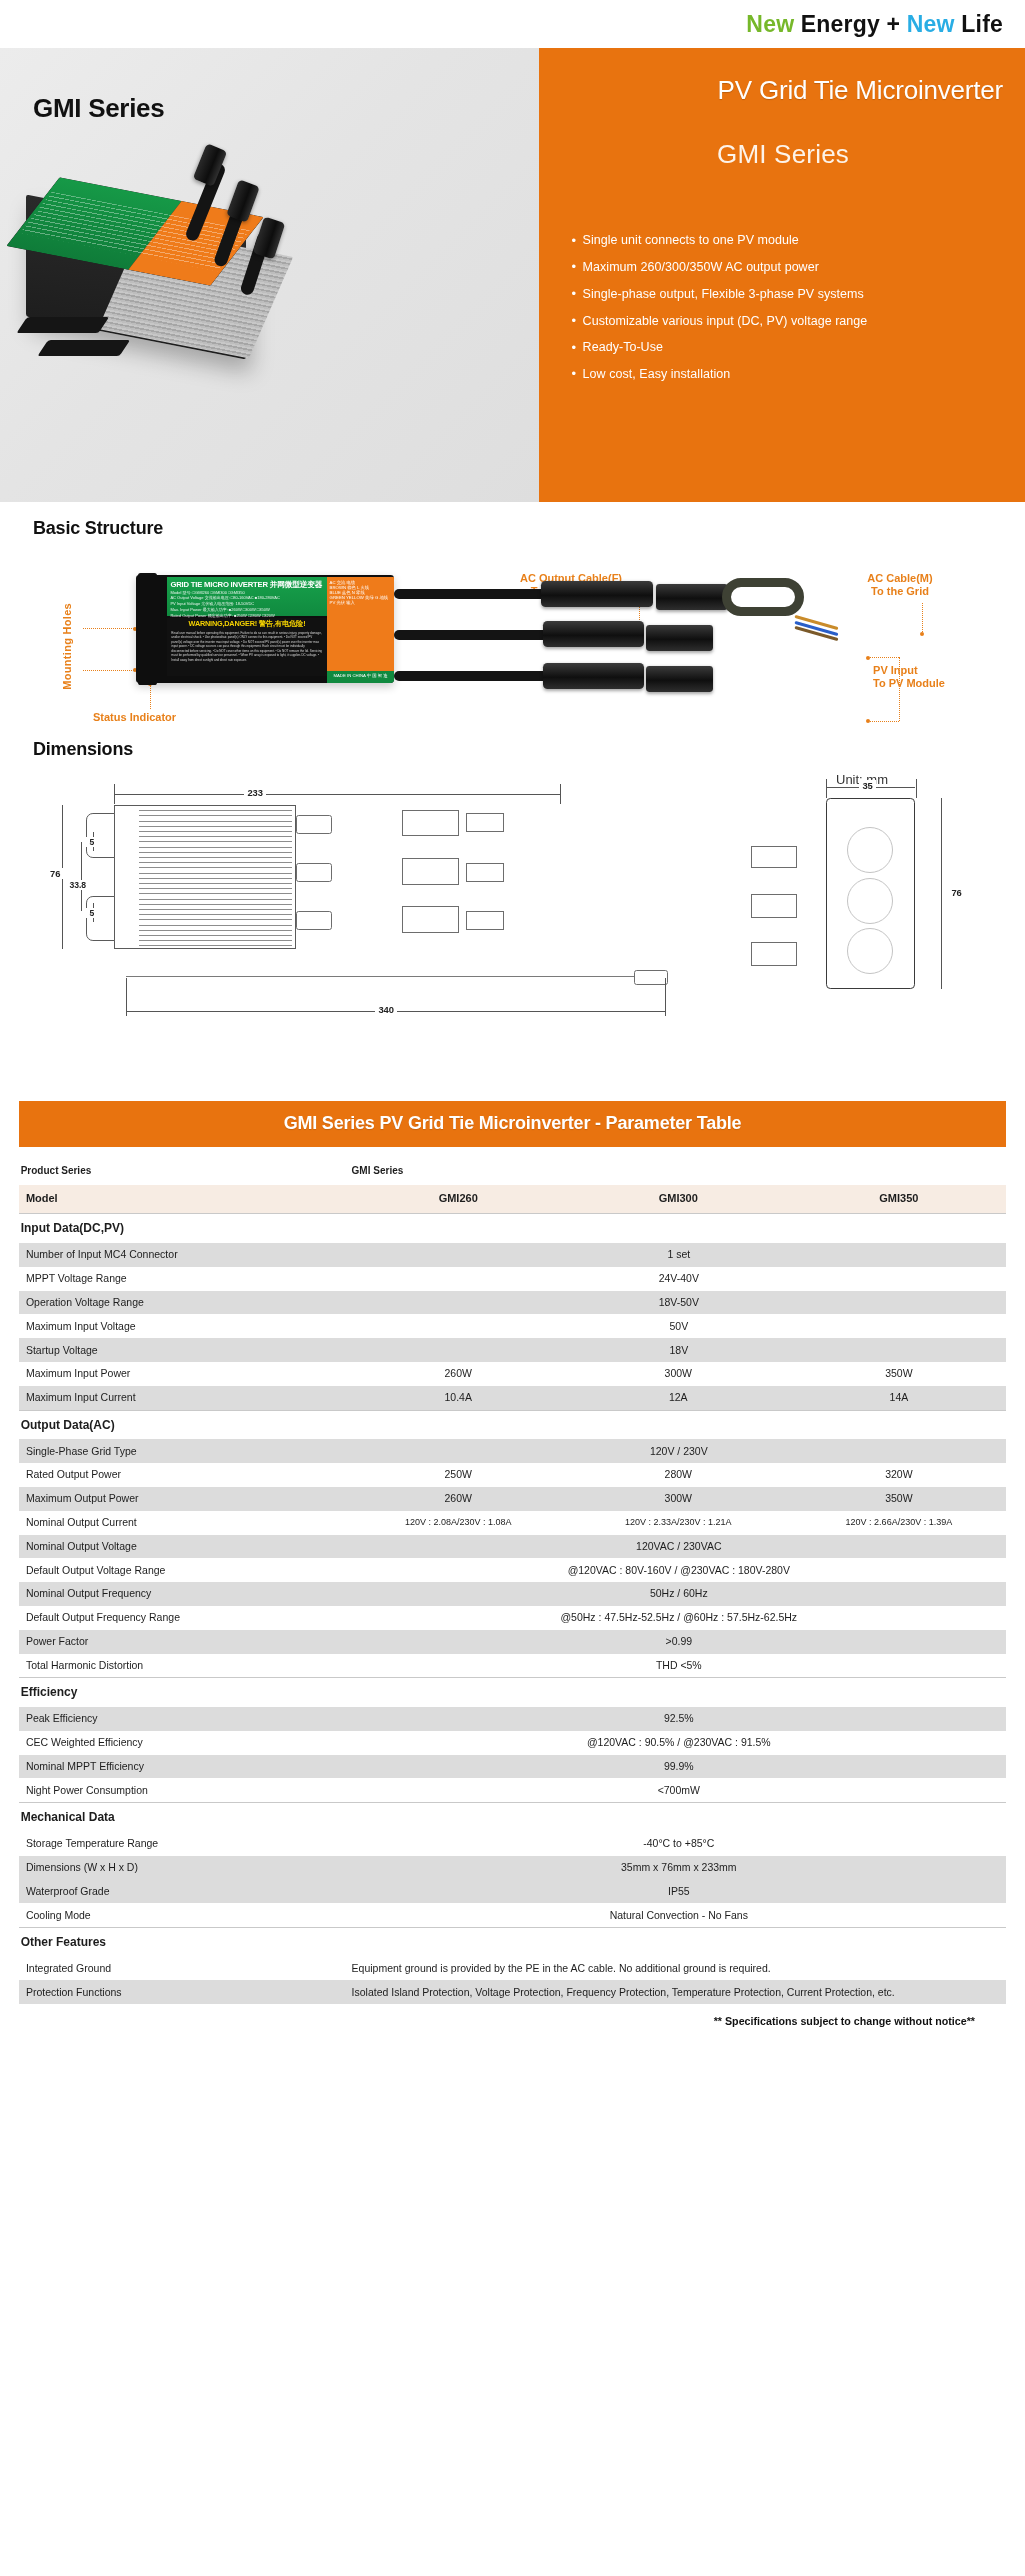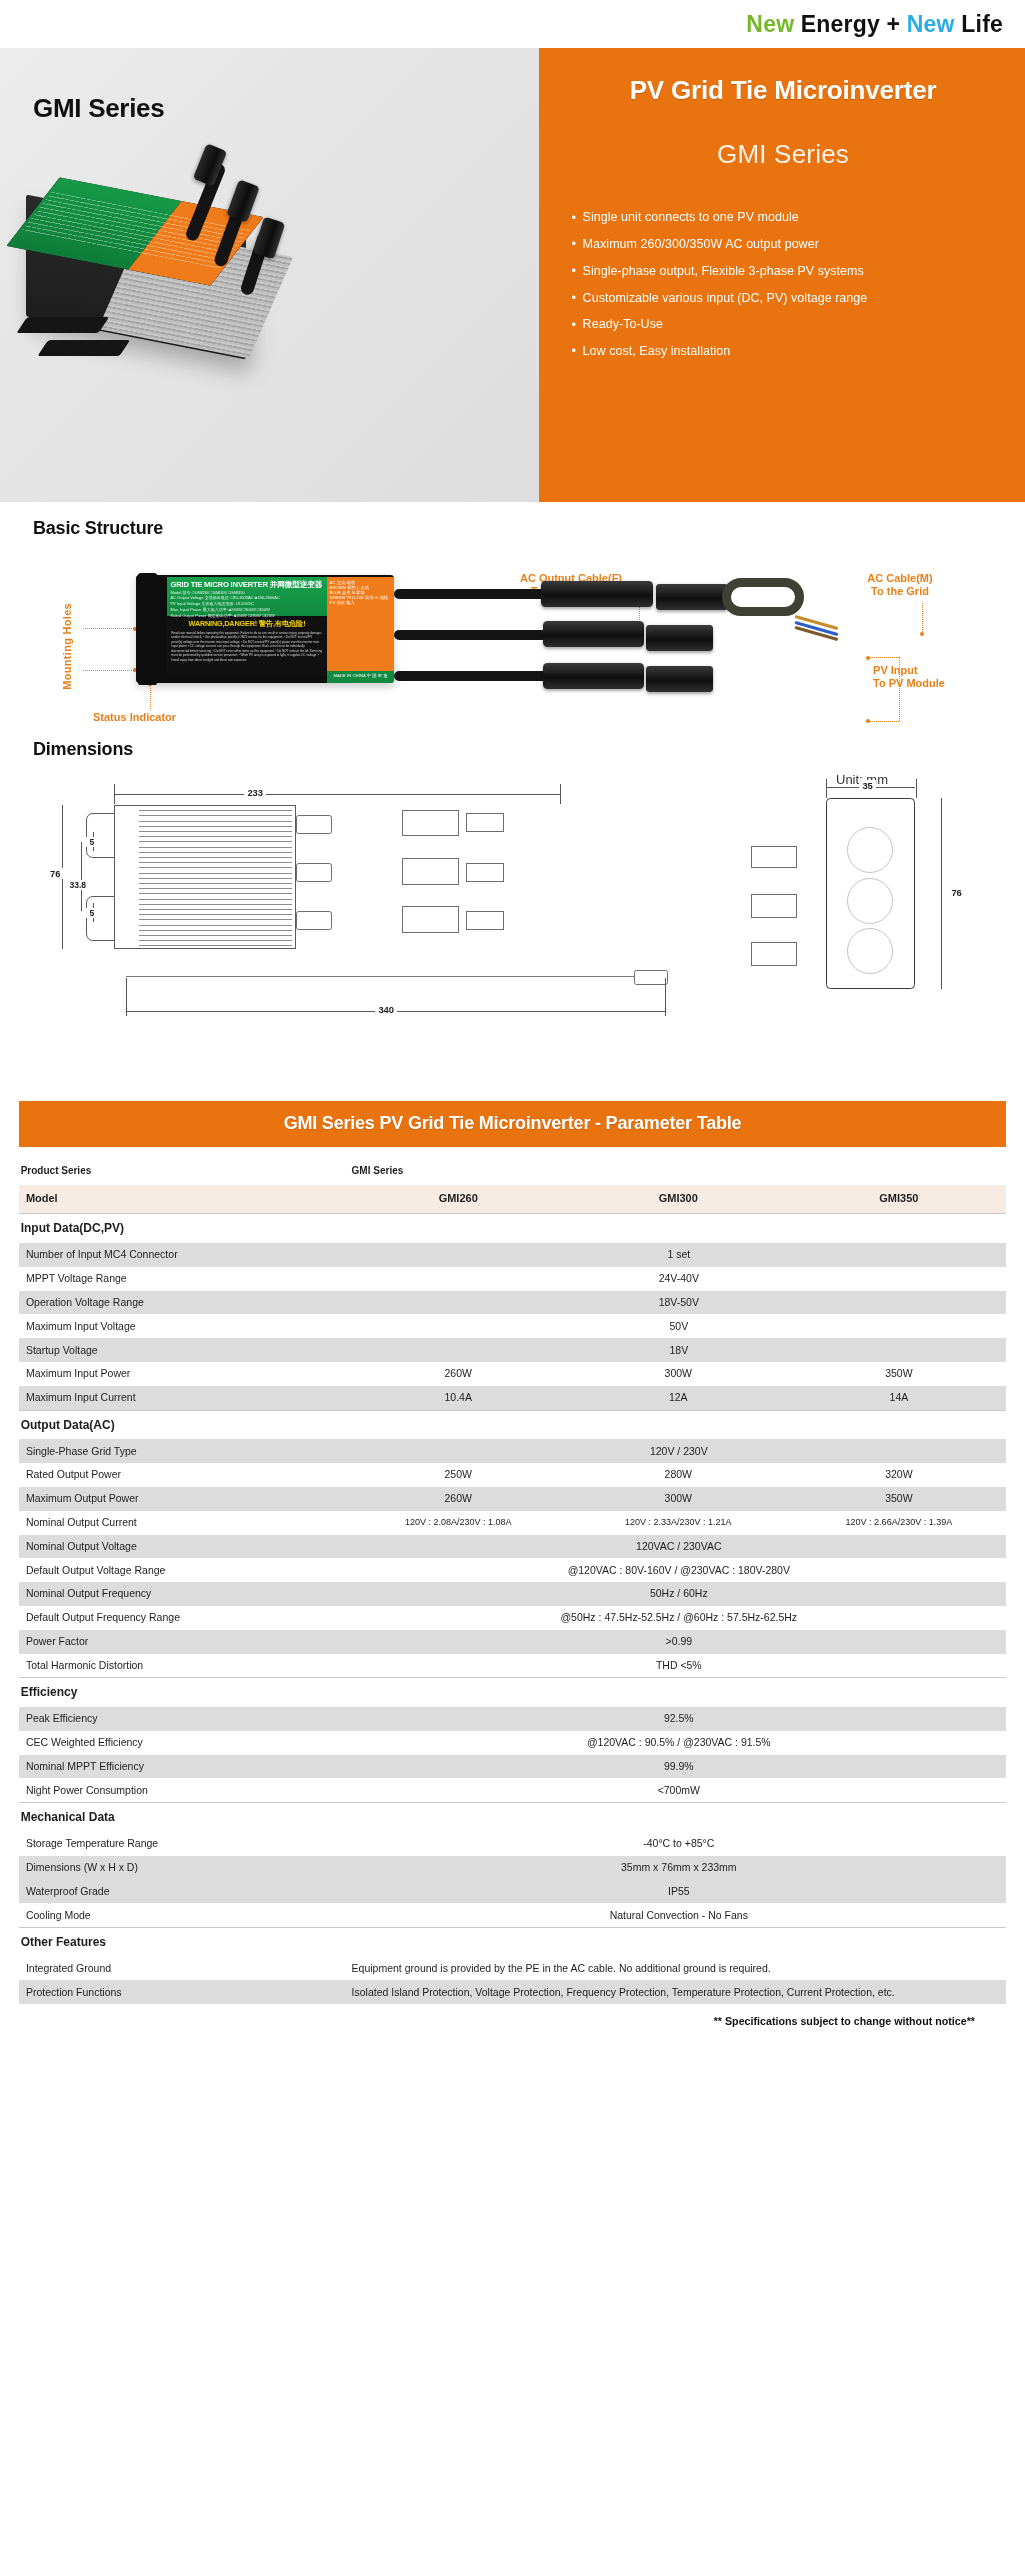--- a/index.html
+++ b/index.html
@@ -54,35 +54,35 @@
   }
   .hero-right {
     width: 486px;
     background: #e8730f;
     position: relative;
     padding: 24px 22px 0 24px;
   }
   .hr-title {
     color: #ffffff;
     font-size: 26px;
-    font-weight: bold;
-    text-align: center;
+    font-weight: normal;
+    text-align: right;
     letter-spacing: -0.2px;
     margin-top: 3.4px;
     text-shadow: 0 0.9px 0.9px rgba(0,0,0,.18);
   }
   .hr-sub {
     color: #fdf3e9;
     font-size: 26px;
     text-align: center;
     margin-top: 33px;
     letter-spacing: 0.2px;
   }
   .hr-bullets {
-    margin-top: 41px;
+    margin-top: 64px;
     padding-left: 8.6px;
   }
   .hr-bullets li {
     list-style: none;
     color: #ffffff;
     font-size: 12.5px;
     line-height: 1.1;
     margin-bottom: 13px;
     position: relative;
     padding-left: 11px;

